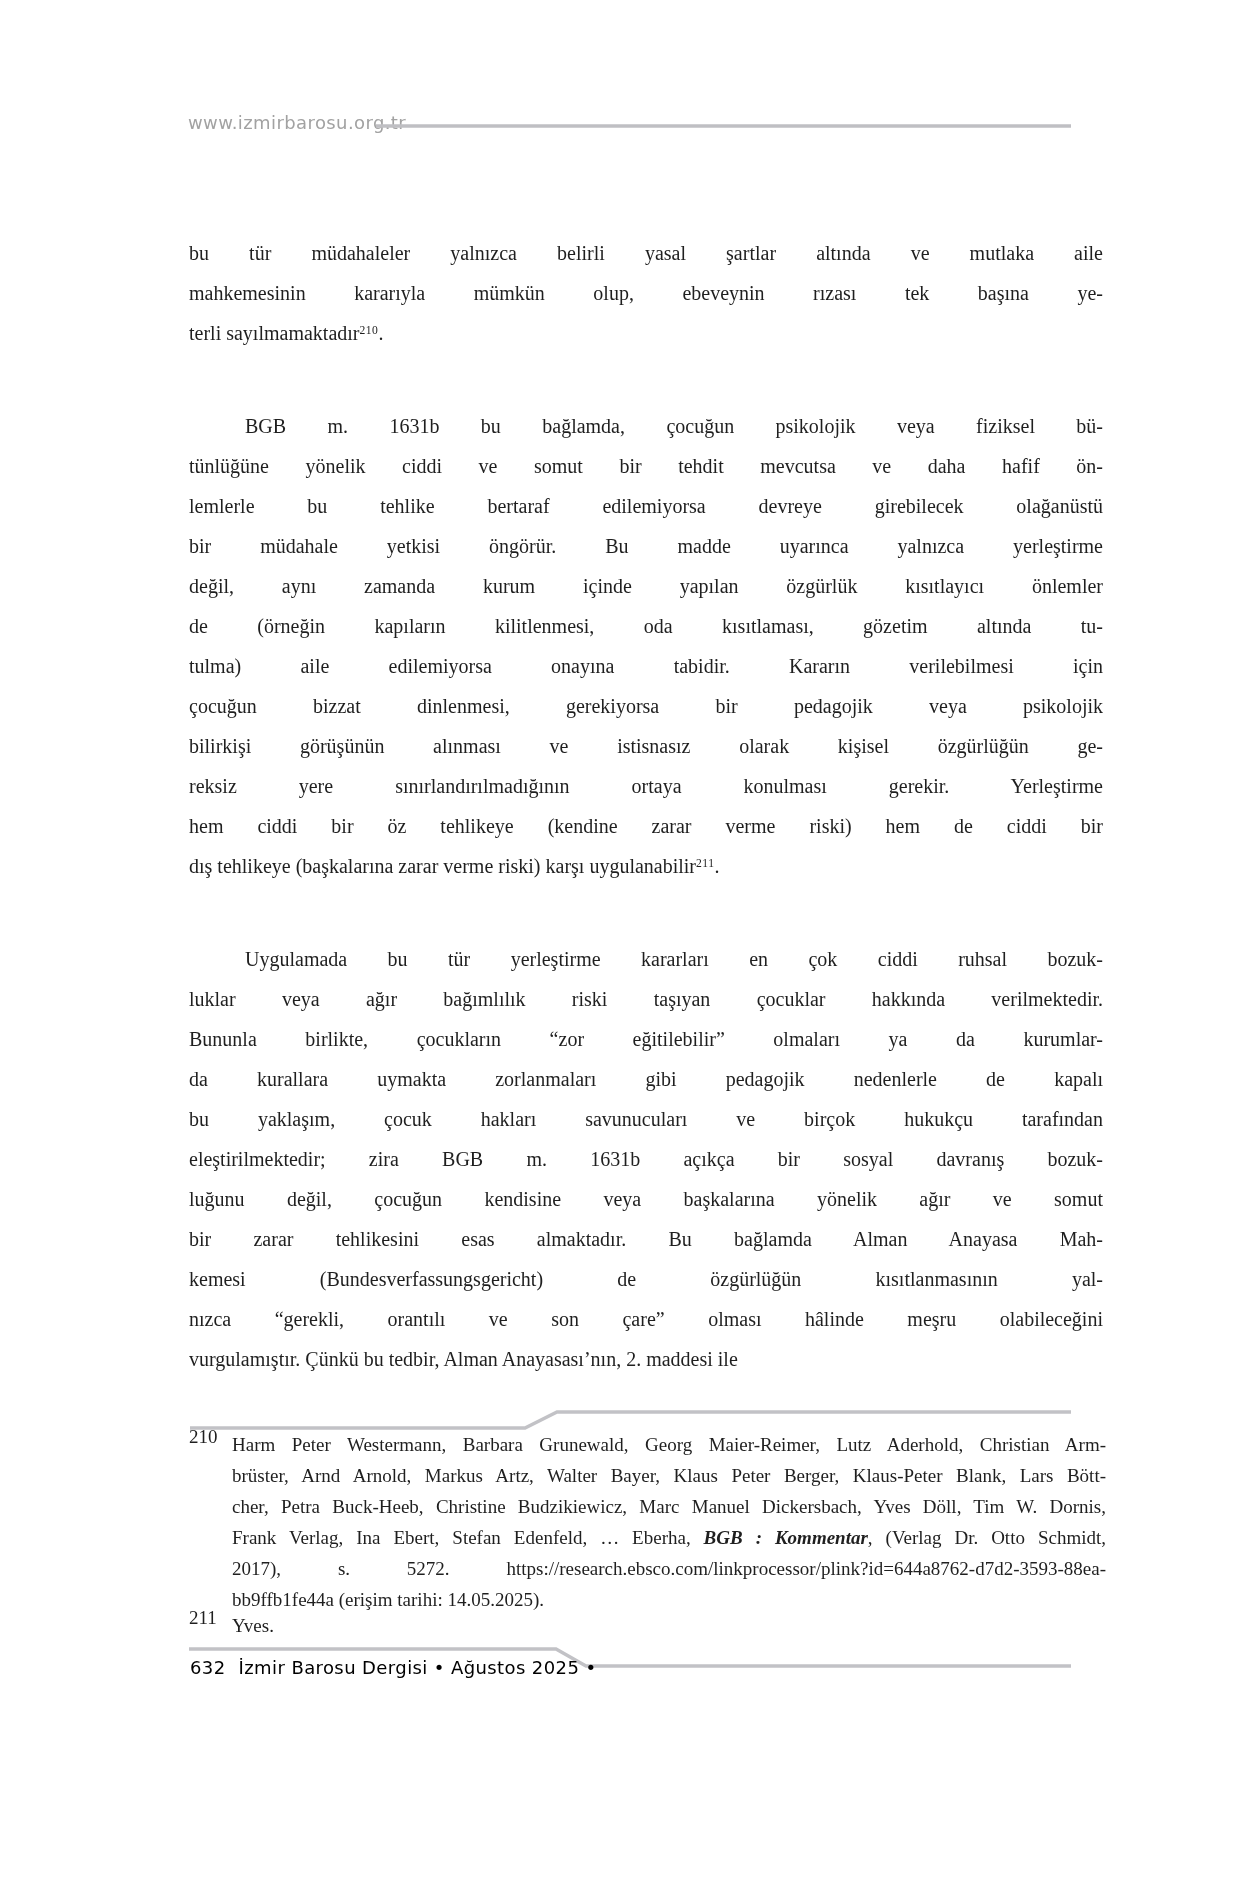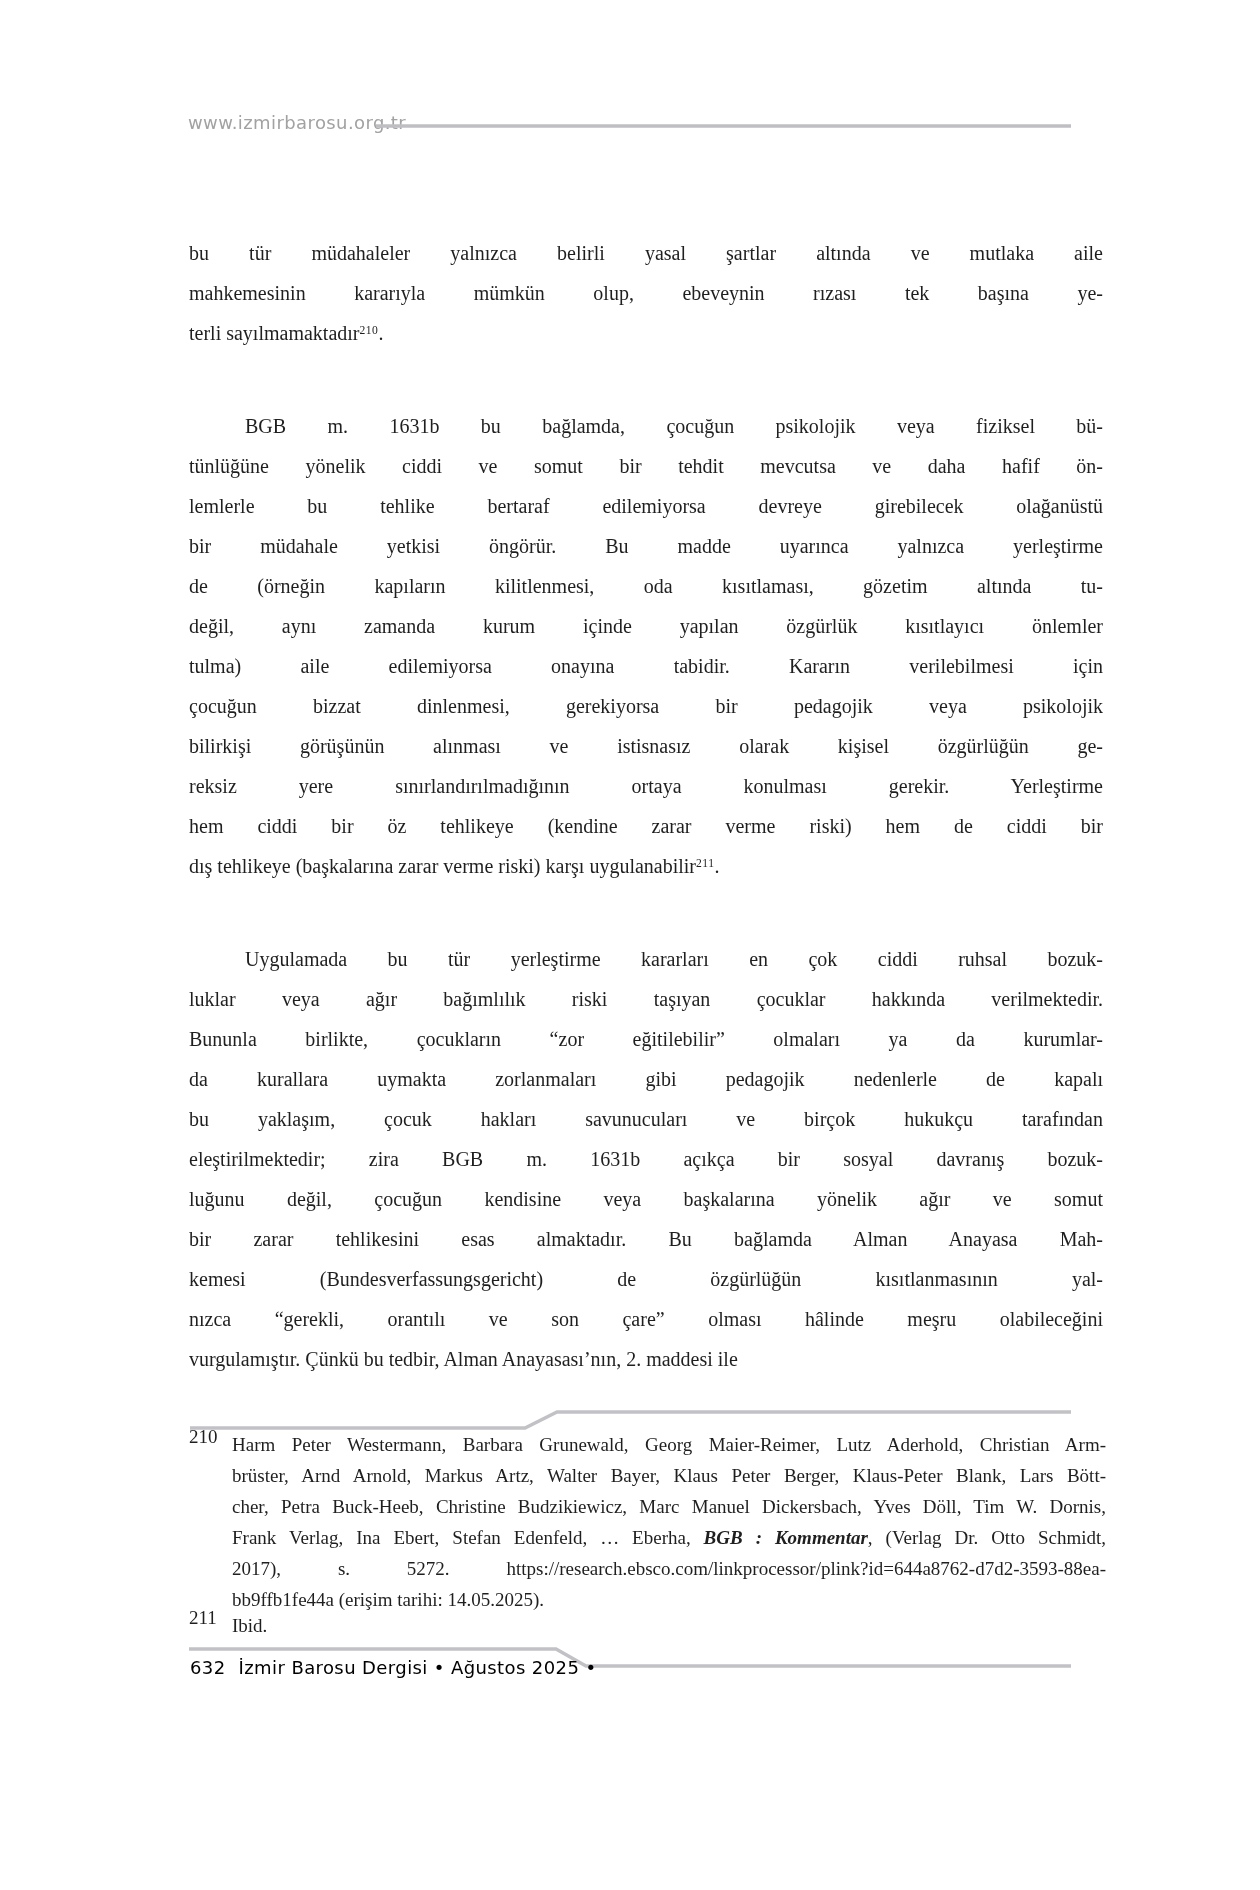--- a/index.html
+++ b/index.html
@@ -80,22 +80,22 @@
       <div class="para">
         <div class="line just"><span>bu tür müdahaleler yalnızca belirli yasal şartlar altında ve mutlaka aile</span></div>
         <div class="line just"><span>mahkemesinin kararıyla mümkün olup, ebeveynin rızası tek başına ye-</span></div>
         <div class="line"><span>terli sayılmamaktadır</span><span class="sup">210</span><span>.</span></div>
       </div>
       <div class="para">
         <div class="line just" style="padding-left: 56px;"><span>BGB m. 1631b bu bağlamda, çocuğun psikolojik veya fiziksel bü-</span></div>
         <div class="line just"><span>tünlüğüne yönelik ciddi ve somut bir tehdit mevcutsa ve daha hafif ön-</span></div>
         <div class="line just"><span>lemlerle bu tehlike bertaraf edilemiyorsa devreye girebilecek olağanüstü</span></div>
         <div class="line just"><span>bir müdahale yetkisi öngörür. Bu madde uyarınca yalnızca yerleştirme</span></div>
+        <div class="line just"><span>değil, aynı zamanda kurum içinde yapılan özgürlük kısıtlayıcı önlemler</span></div>
         <div class="line just"><span>de (örneğin kapıların kilitlenmesi, oda kısıtlaması, gözetim altında tu-</span></div>
-        <div class="line just"><span>değil, aynı zamanda kurum içinde yapılan özgürlük kısıtlayıcı önlemler</span></div>
         <div class="line just"><span>tulma) aile edilemiyorsa onayına tabidir. Kararın verilebilmesi için</span></div>
         <div class="line just"><span>çocuğun bizzat dinlenmesi, gerekiyorsa bir pedagojik veya psikolojik</span></div>
         <div class="line just"><span>bilirkişi görüşünün alınması ve istisnasız olarak kişisel özgürlüğün ge-</span></div>
         <div class="line just"><span>reksiz yere sınırlandırılmadığının ortaya konulması gerekir. Yerleştirme</span></div>
         <div class="line just"><span>hem ciddi bir öz tehlikeye (kendine zarar verme riski) hem de ciddi bir</span></div>
         <div class="line"><span>dış tehlikeye (başkalarına zarar verme riski) karşı uygulanabilir</span><span class="sup">211</span><span>.</span></div>
       </div>
       <div class="para">
         <div class="line just" style="padding-left: 56px;"><span>Uygulamada bu tür yerleştirme kararları en çok ciddi ruhsal bozuk-</span></div>
         <div class="line just"><span>luklar veya ağır bağımlılık riski taşıyan çocuklar hakkında verilmektedir.</span></div>
@@ -116,21 +116,21 @@
         <span class="fn-num">210</span>
         <div class="line just"><span>Harm Peter Westermann, Barbara Grunewald, Georg Maier-Reimer, Lutz Aderhold, Christian Arm-</span></div>
         <div class="line just"><span>brüster, Arnd Arnold, Markus Artz, Walter Bayer, Klaus Peter Berger, Klaus-Peter Blank, Lars Bött-</span></div>
         <div class="line just"><span>cher, Petra Buck-Heeb, Christine Budzikiewicz, Marc Manuel Dickersbach, Yves Döll, Tim W. Dornis,</span></div>
         <div class="line just"><span>Frank Verlag, Ina Ebert, Stefan Edenfeld, … Eberha, </span><span class="it">BGB : Kommentar</span><span>, (Verlag Dr. Otto Schmidt,</span></div>
         <div class="line just"><span>2017), s. 5272. https://research.ebsco.com/linkprocessor/plink?id=644a8762-d7d2-3593-88ea-</span></div>
         <div class="line"><span>bb9ffb1fe44a (erişim tarihi: 14.05.2025).</span></div>
       </div>
       <div class="footnote">
         <span class="fn-num">211</span>
-        <div class="line"><span>Ibid.</span></div>
+        <div class="line"><span>Yves.</span></div>
       </div>
     </div>
 
   <div class="page-footer">
     <span>632</span>
     <span>İzmir Barosu Dergisi • Ağustos 2025 •</span>
   </div>
 
 </div>
 

